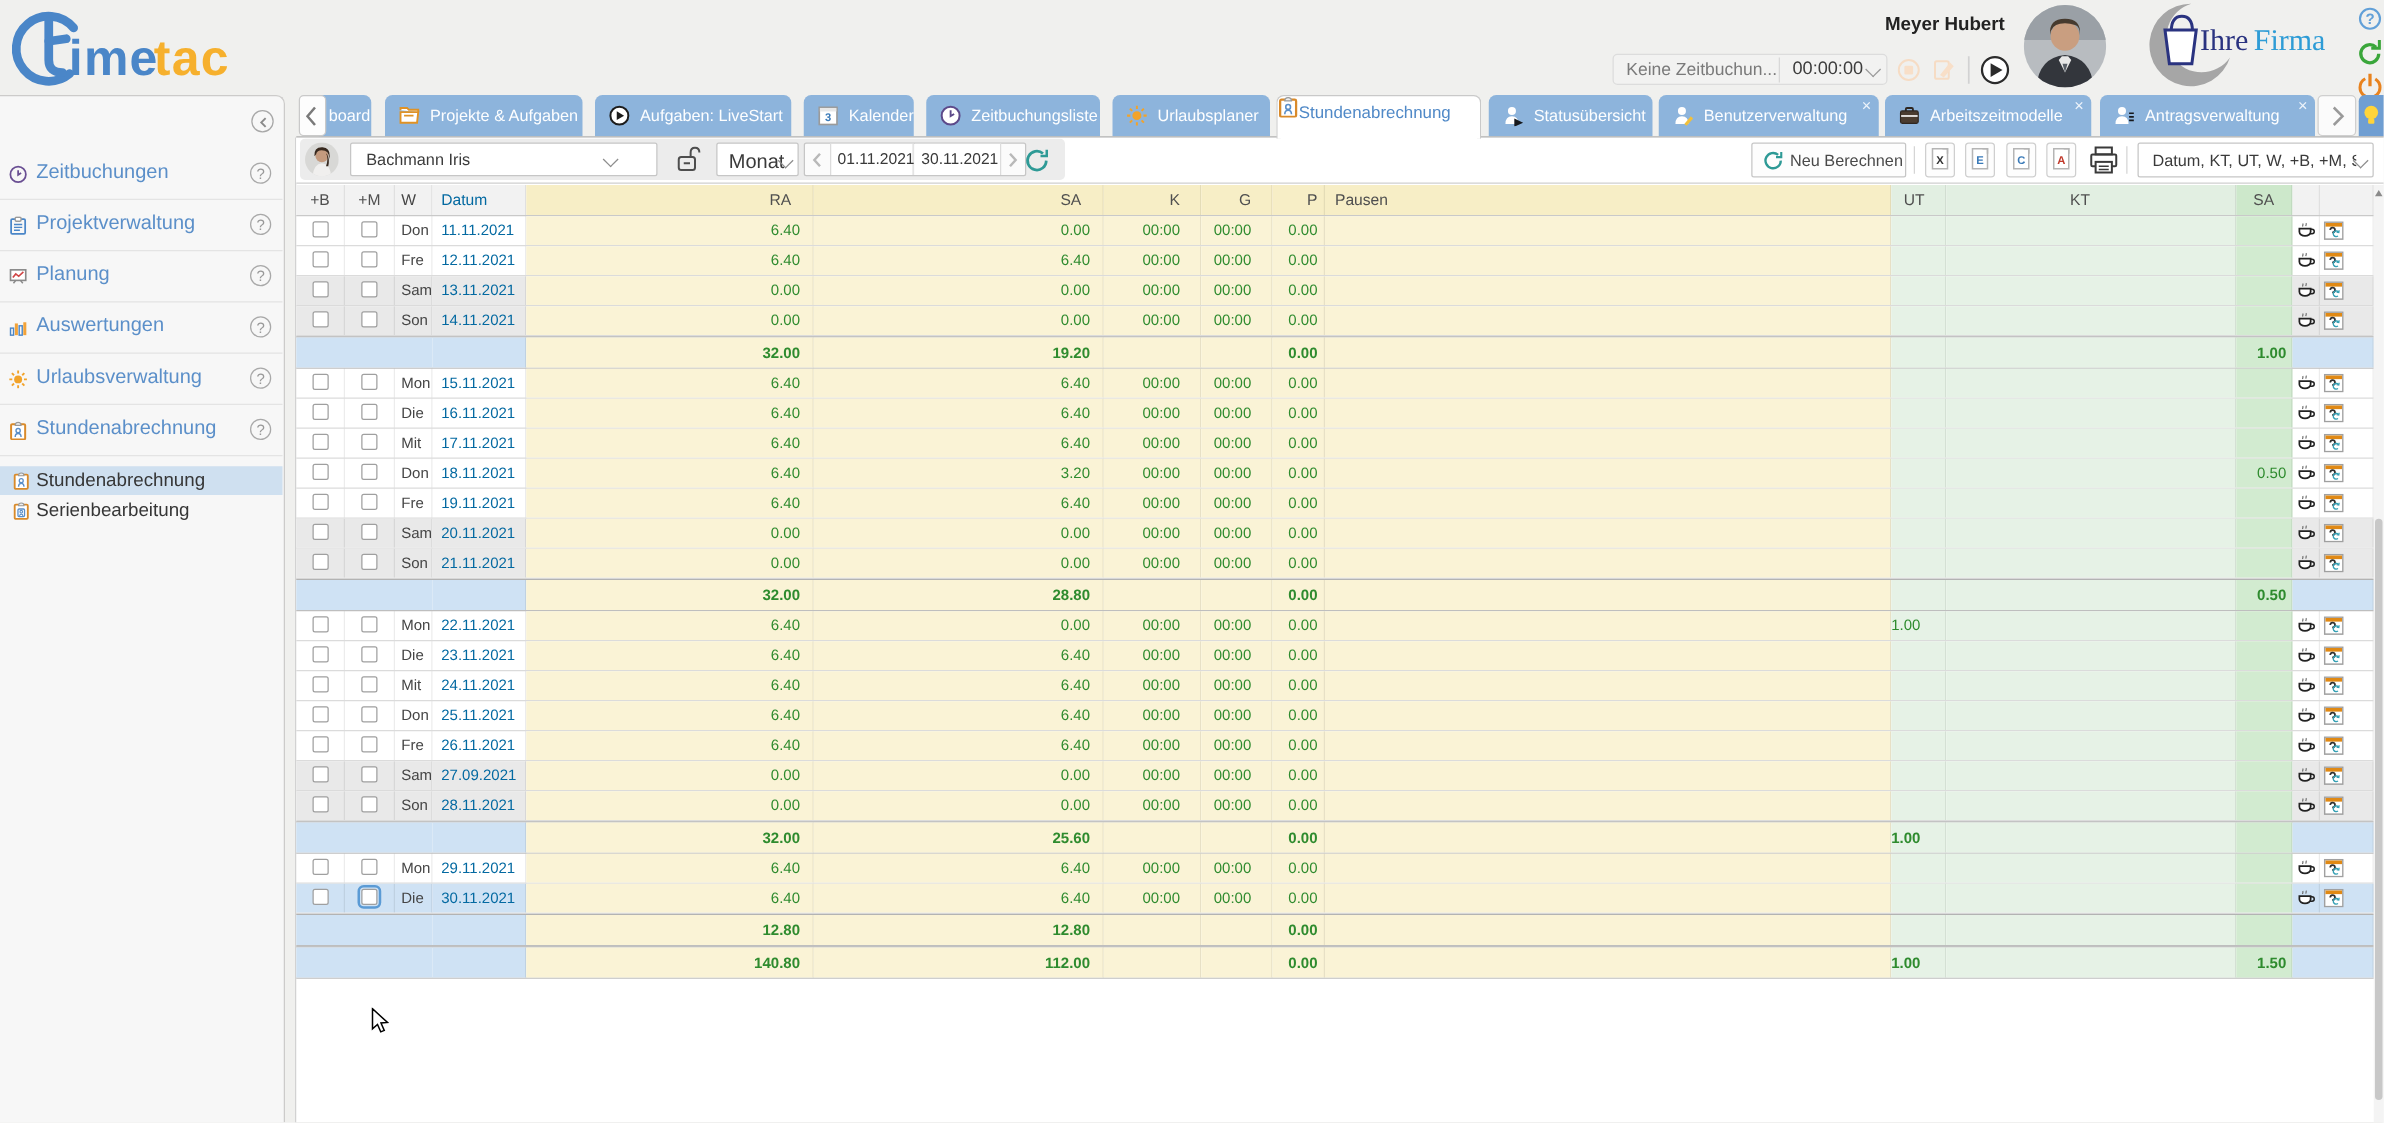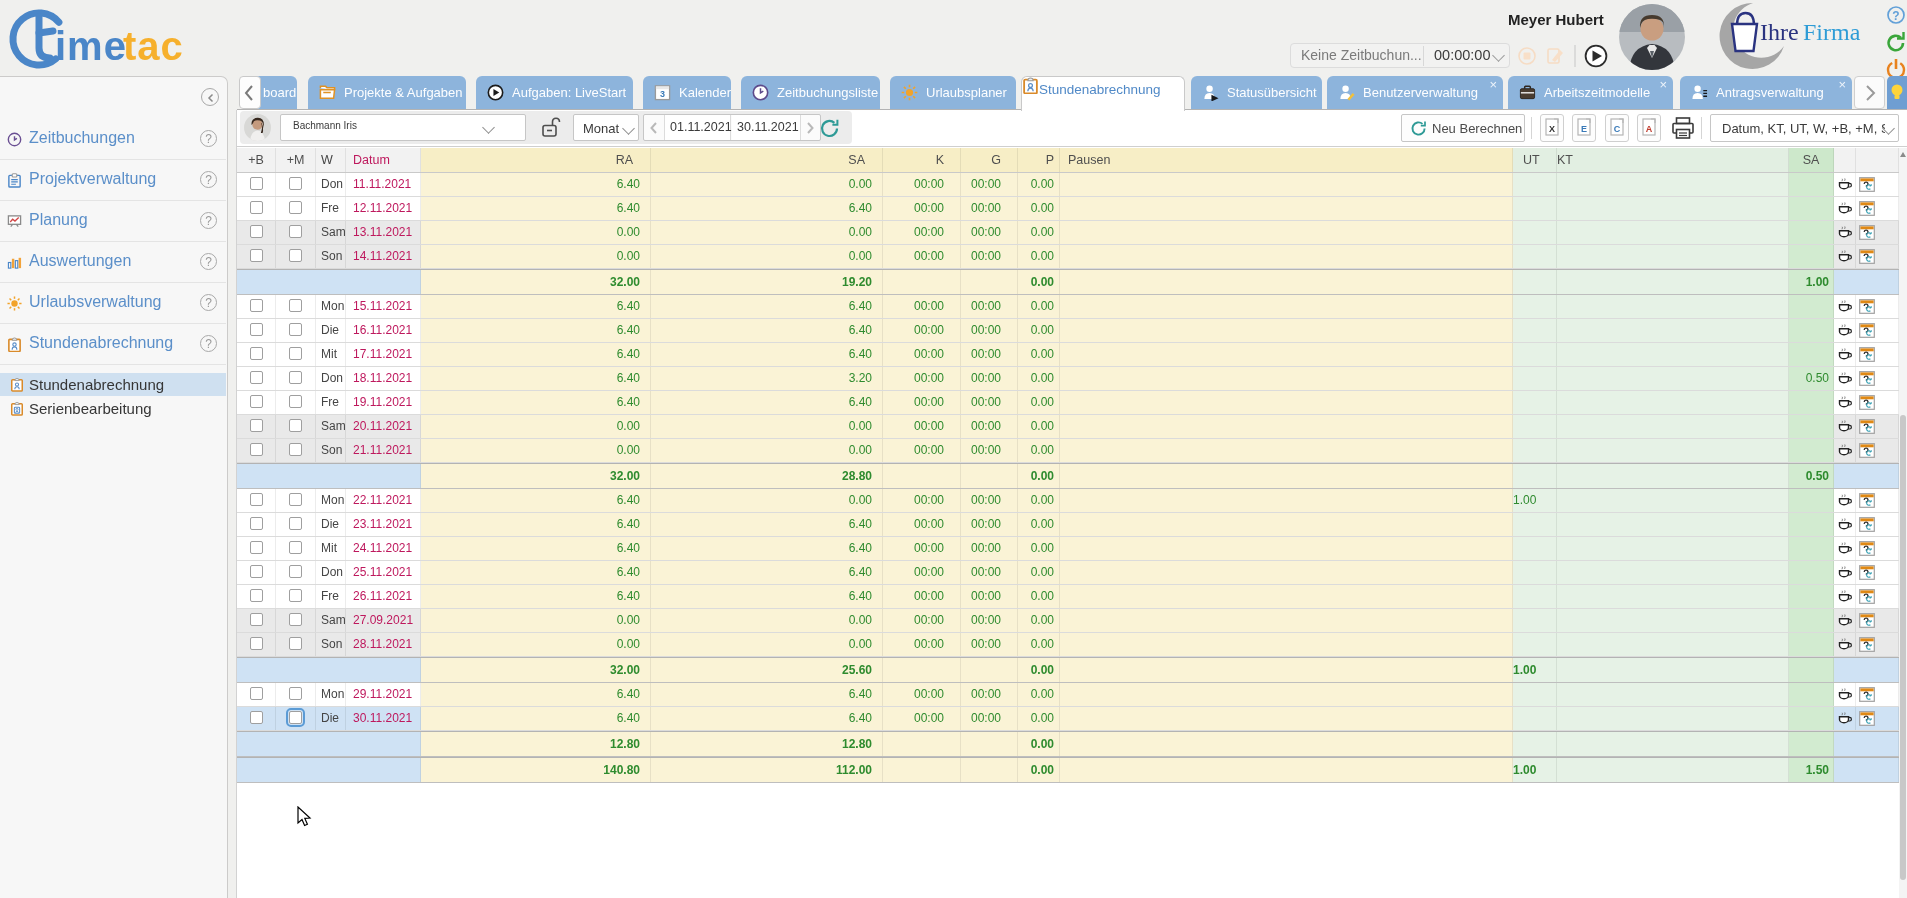--- a/index.html
+++ b/index.html
@@ -33,25 +33,25 @@
 .chev{display:inline-block;width:9px;height:9px;border-right:1.6px solid #8d8d8d;border-bottom:1.6px solid #8d8d8d;transform:rotate(45deg)}
 
 #grid{position:absolute;left:0px;top:38px;width:1662px}
 .r{display:flex;width:1662px}
 .r > span{display:block;height:100%;border-right:1px solid rgba(0,0,0,0.075);overflow:hidden;white-space:nowrap}
 .hd{height:25px;line-height:24px;font-size:12.5px;color:#4f4f4f;border-bottom:1px solid #c9c9c9}
 .dr{height:24px;line-height:23px;font-size:12px;border-bottom:1px solid #dbdbdb}
 .sr{height:26px;line-height:25px;font-size:12px;font-weight:bold;border-top:1px solid #b3b3b3;border-bottom:1px solid #bebebe}
 .xr{height:29px;line-height:28px;font-size:13px;color:#333;position:relative;background:#fff;border-bottom:1px solid #e0e0e0}
 .c0{width:39px}.c1{width:40px}.c2{width:30px;padding-left:5px;color:#454545}
-.c3{width:75px;padding-left:7px;color:#be185d}
+.c3{width:75px;padding-left:7px;color:#0369a1}
 .c4{width:230px;text-align:right;padding-right:10px}.c5{width:232px;text-align:right;padding-right:10px}
 .c6{width:78px;text-align:right;padding-right:16px}.c7{width:57px;text-align:right;padding-right:16px}
 .c8{width:42px;text-align:right;padding-right:5px}.c9{width:453px;padding-left:8px}
-.c10{width:44px;text-align:right;padding-right:21px}.c11{width:232px;text-align:left;padding-right:17px}
+.c10{width:44px;text-align:right;padding-right:21px}.c11{width:232px;text-align:center;padding-right:17px}
 .c12{width:45px;text-align:right;padding-right:4px}
 .c13{width:22px;text-align:center}.c14{width:43px;padding-left:3px}
 .gn{color:#2e8b2e}
 .y{background:#faf3d6}.gg{background:#e6f2e6}.g2{background:#d2ebd0}
 .yh{background:#f7eec6}.ggh{background:#e2efe2}.g2h{background:#cde8cb}
 .wh{background:#f2f2f2}
 .we{background:#e9e9e9}
 .bl{background:#cfe2f4}
 .cb{display:inline-block;width:13px;height:13px;border:1px solid #9f9f9f;border-radius:2px;background:#fff;vertical-align:middle;margin-top:-3px}
 #vsc{position:absolute;left:1899px;top:148px;width:8px;height:750px;background:#f4f4f4}
@@ -319,30 +319,30 @@
         </defs>
  <g clip-path="url(#av2)">
           <rect width="27" height="27" fill="#d8d8d6"></rect>
  <path d="M6 27 Q7 17 13.5 16.5 Q20 17 21 27 Z" fill="#f0efee"></path>
  <circle cx="13.5" cy="10.5" r="5.2" fill="#c49a7e"></circle>
  <path d="M7.5 11 Q7 3.5 14 3.8 Q20 4 19.8 11 L18.5 16 Q20.5 8 16 6.5 Q10 5 8.8 9.5 Z" fill="#37281e"></path>
  <path d="M17.5 9 Q20 14 18.6 19 L16.8 19 Q19 13 17 9 Z" fill="#37281e"></path>
         </g>
       </svg>
 <div class="inp" style="left:43px;top:4px;width:246px;height:27px">
-        <span class="abs" style="left:12px;top:5px;font-size:10px">Bachmann Iris</span>
+        <span class="abs" style="left:12px;top:5px;font-size:13px">Bachmann Iris</span>
         <span class="chev abs" style="left:203px;top:8px"></span>
       </div>
 <svg class="abs" style="left:303px;top:5px" width="22" height="26" viewBox="0 0 22 26">
  <rect x="3" y="10.5" width="13" height="10.5" rx="2" fill="none" stroke="#4e4e4e" stroke-width="1.6"></rect>
  <path d="M12.5 10 V7 Q12.5 3.2 16 3.2 Q19.5 3.2 19.5 7" fill="none" stroke="#4e4e4e" stroke-width="1.6"></path>
  <line x1="7" y1="15.5" x2="12" y2="15.5" stroke="#4e4e4e" stroke-width="1.6"></line>
       </svg>
 <div class="inp" style="left:336px;top:4px;width:66px;height:27px">
-        <span class="abs" style="left:9px;top:6px;font-size:13px">Monat</span>
+        <span class="abs" style="left:9px;top:6px;font-size:16px">Monat</span>
         <span class="chev abs" style="left:50px;top:9px"></span>
       </div>
 <div class="inp" style="left:406px;top:4px;width:178px;height:27px;background:#fbfbfb">
         <svg class="abs" style="left:2px;top:5px" width="16" height="16" viewBox="0 0 16 16">
           <path d="M10 3 L5.5 8 L10 13" fill="none" stroke="#b9b9b9" stroke-width="2"></path>
         </svg>
         <span class="abs" style="left:20px;top:0px;width:67px;height:25px;background:#fff;border-left:1px solid #dcdcdc;border-right:1px solid #dcdcdc;padding:5px 0 0 5px;font-size:12.5px">01.11.2021</span>
         <span class="abs" style="left:88px;top:0px;width:69px;height:25px;background:#fff;border-right:1px solid #dcdcdc;padding:5px 0 0 5px;font-size:12.5px">30.11.2021</span>
         <svg class="abs" style="left:158px;top:5px" width="16" height="16" viewBox="0 0 16 16">
           <path d="M6 3 L10.5 8 L6 13" fill="none" stroke="#b9b9b9" stroke-width="2"></path>

